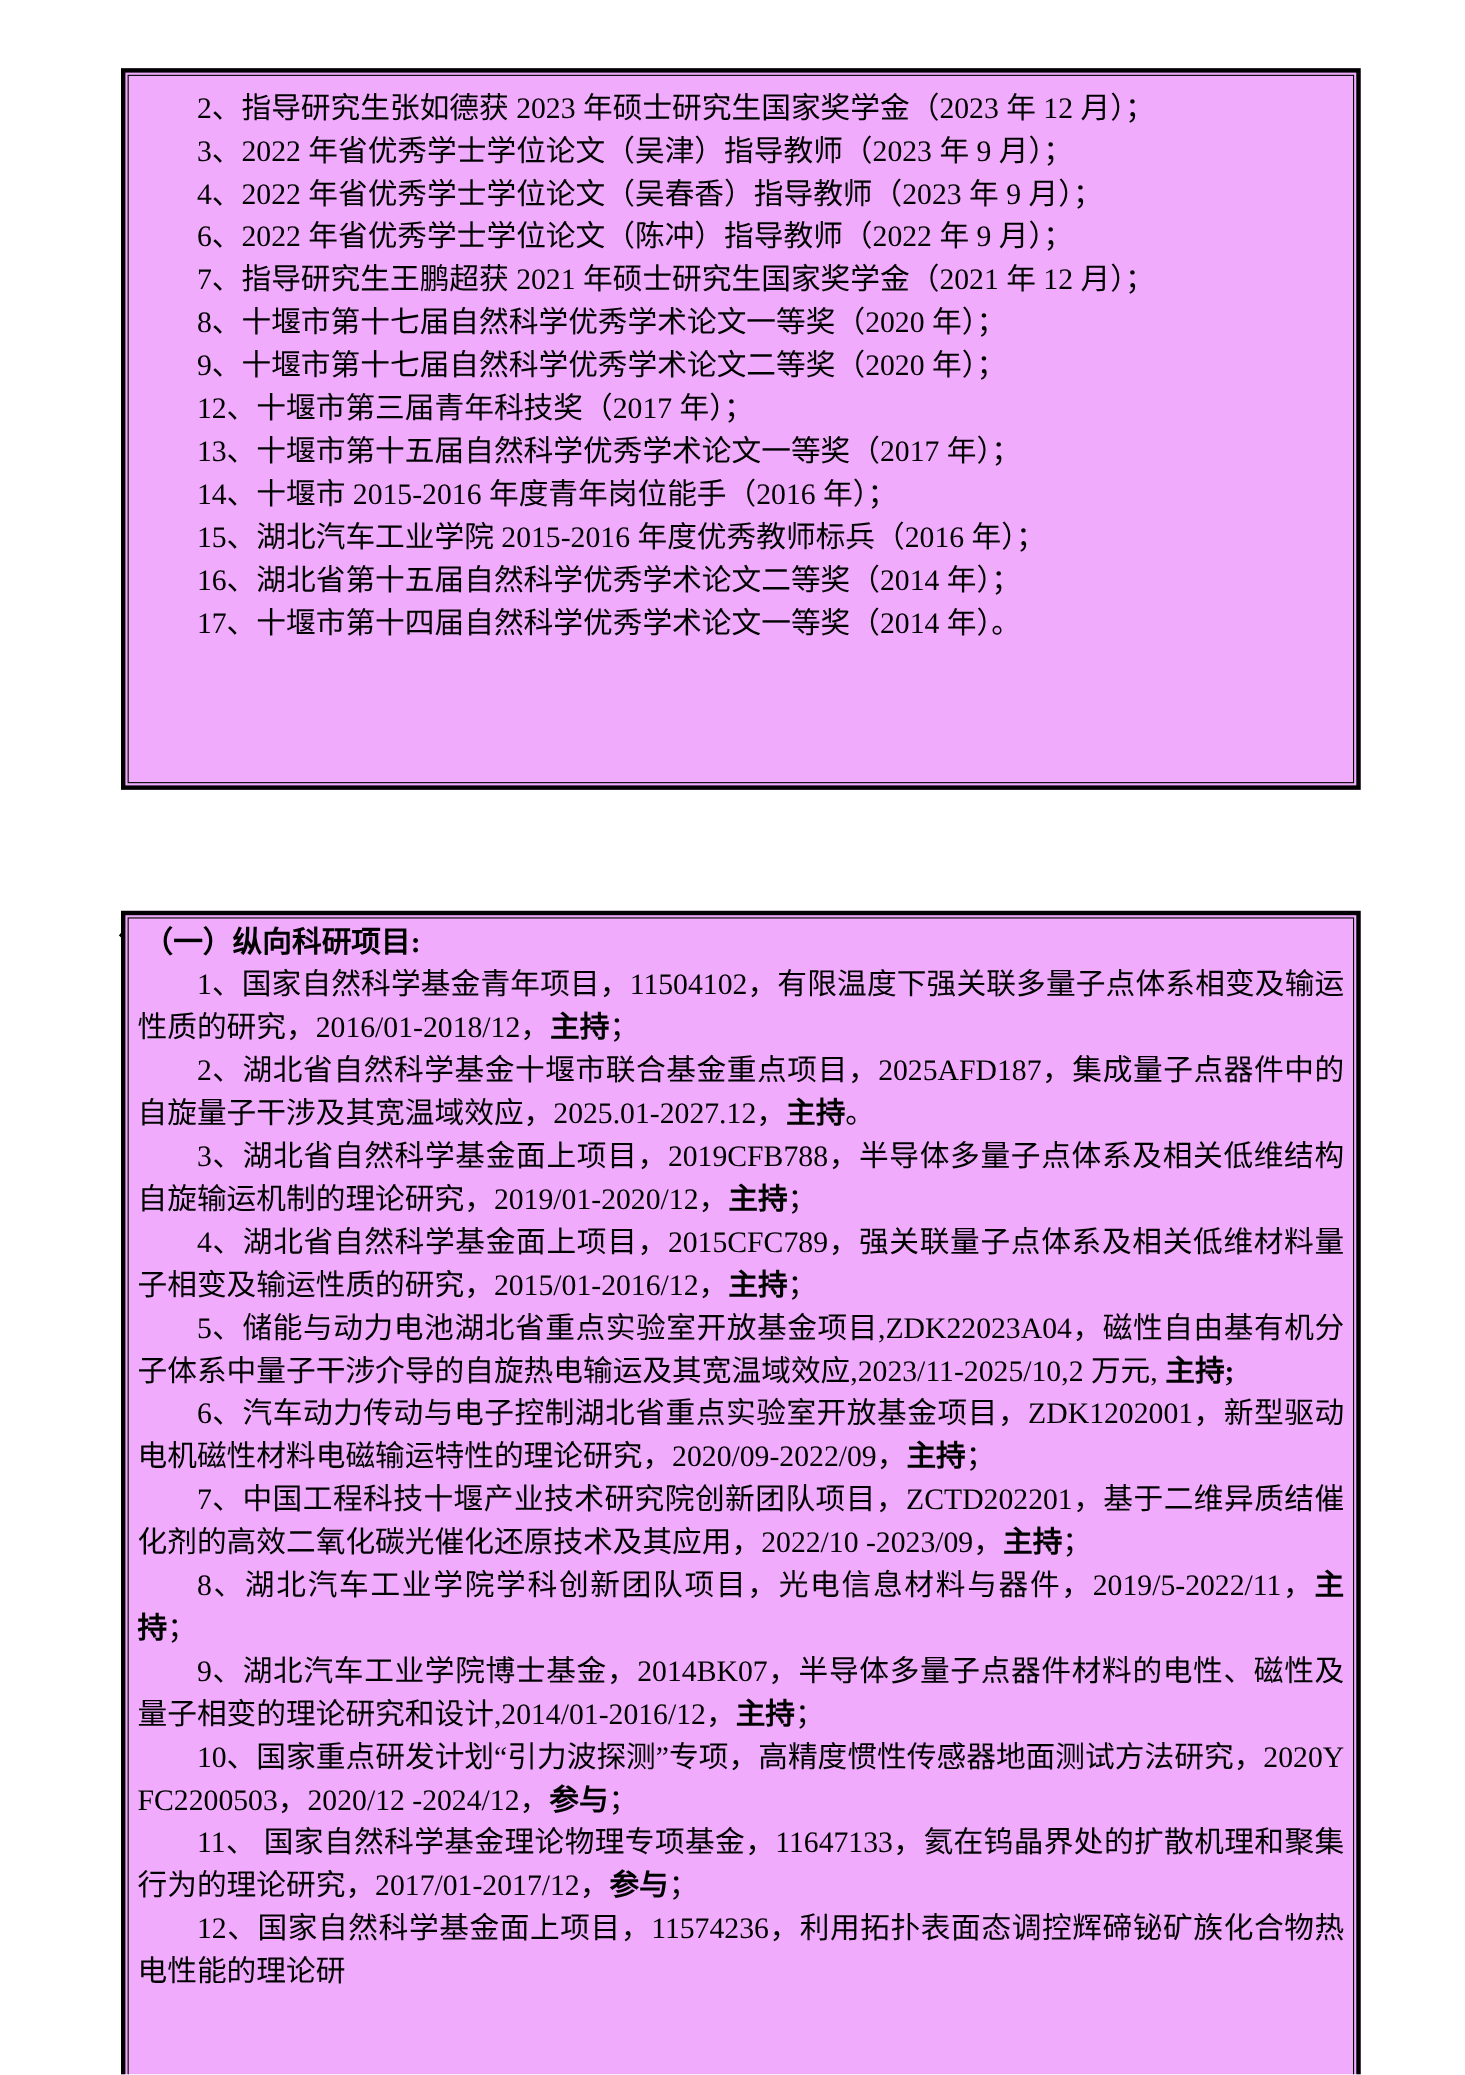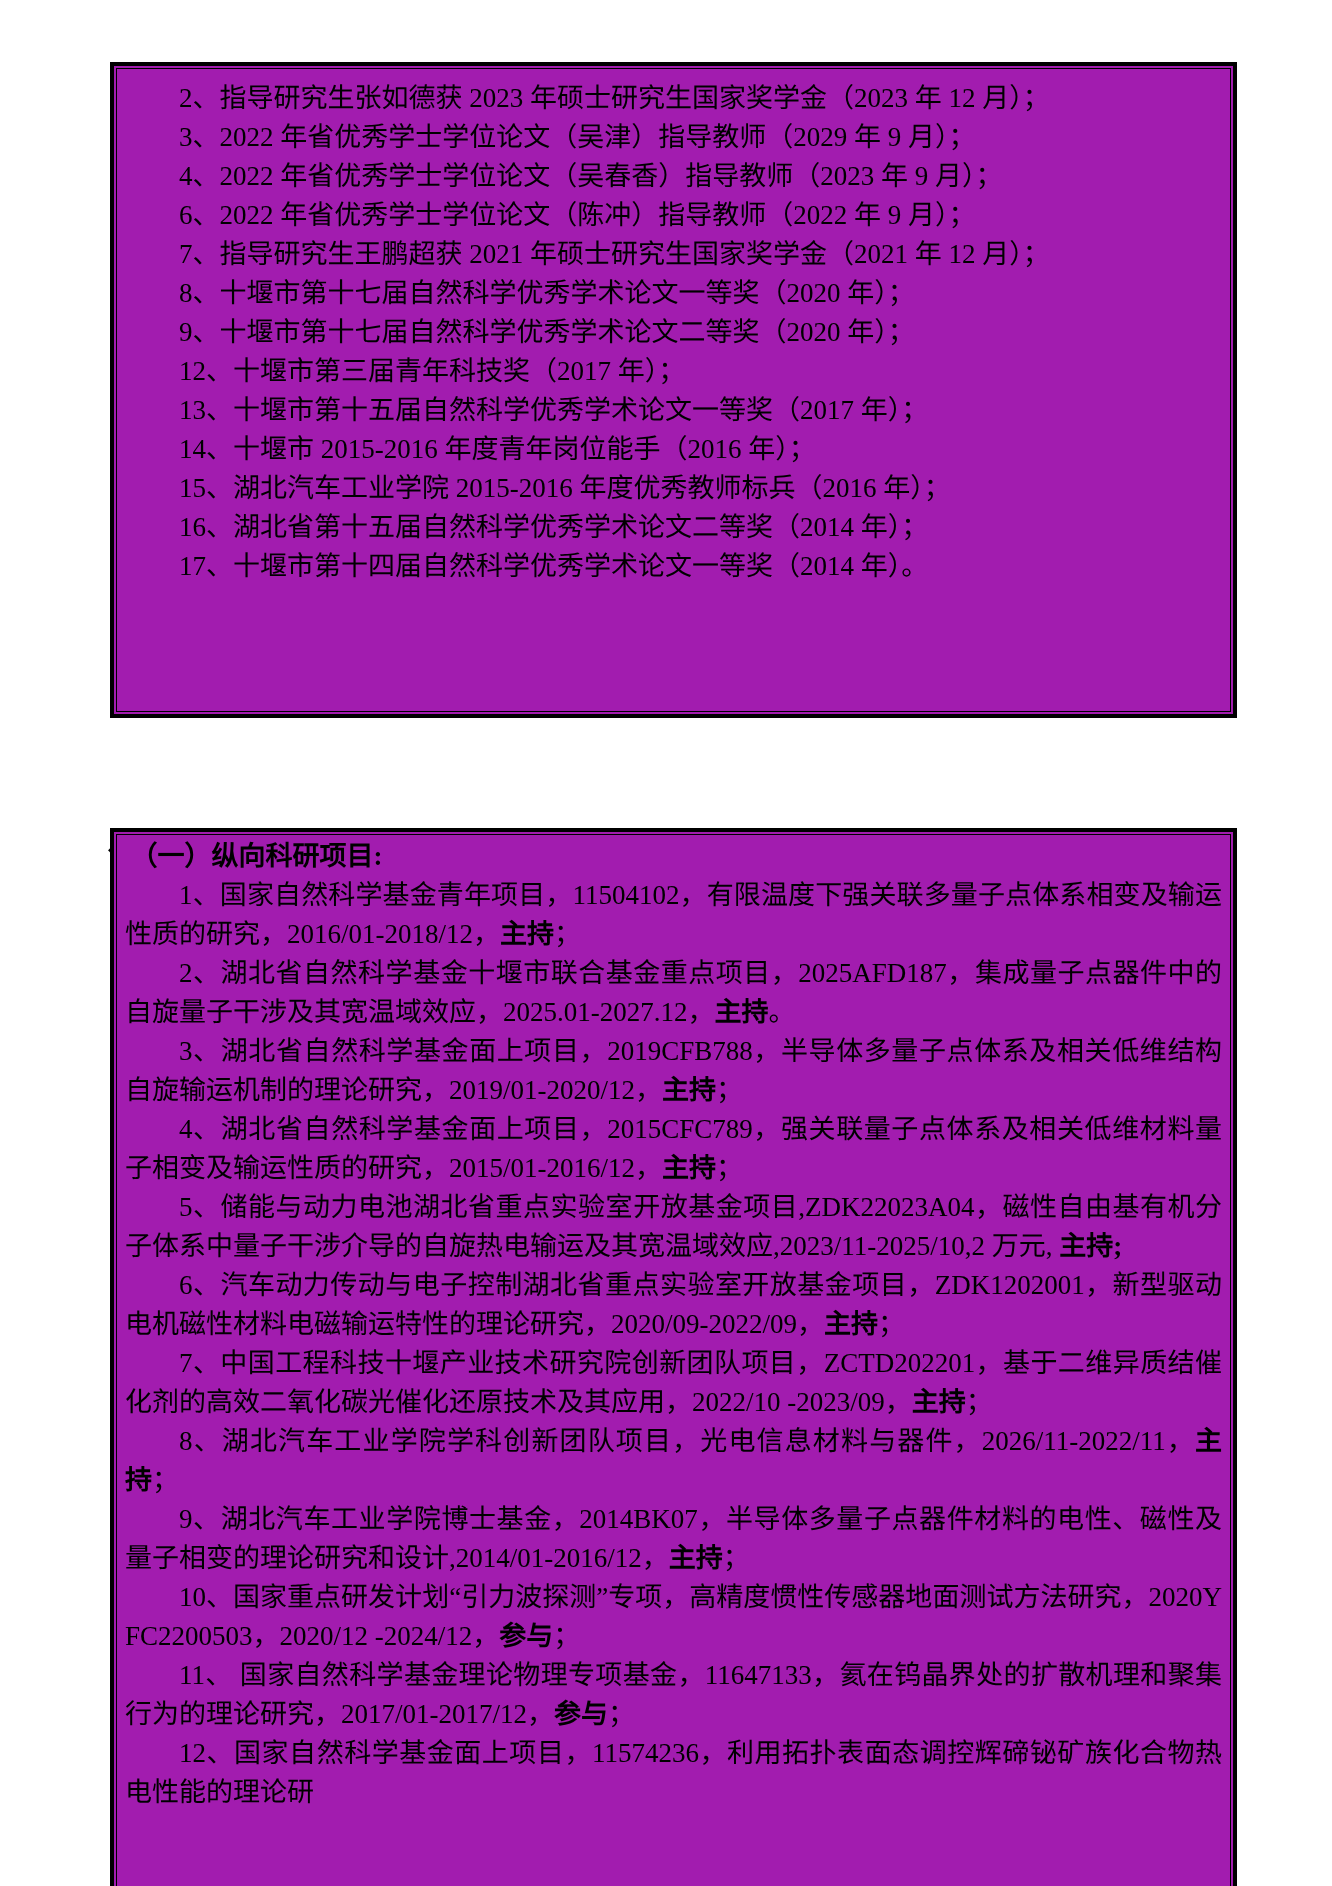--- a/index.html
+++ b/index.html
@@ -5,21 +5,21 @@
   html,body{margin:0;padding:0;background:#ffffff;}
   .page{
     position:relative;
     width:1332px;height:1886px;
     background:#ffffff;
     overflow:hidden;
     font-family:"Liberation Serif","DejaVu Serif",serif;
     color:#000;
   }
   
-  .dbox{position:absolute;border:4px solid #000;box-sizing:border-box;background:#a21caf;}
+  .dbox{position:absolute;border:4px solid #000;box-sizing:border-box;background:#f0abfc;}
   .dbox-inner{position:absolute;inset:2px;border:1px solid #000;overflow:hidden;}
   .awards-box{left:110px;top:62px;width:1127px;height:656px;}
   .awards-box .dbox-inner{padding:10px 8px 0 8px;}
   .projects-box{left:110px;top:828px;width:1127px;height:1113px;}
   .projects-box .dbox-inner{padding:2px 8px 0 8px;}
   .line{
     margin:0;
     font-size:27px;
     line-height:39px;
     text-indent:2em;
@@ -46,21 +46,21 @@
 </style>
 </head>
 <body>
 
 <div class="page">
 
   <div class="dbox awards-box">
     <div class="dbox-inner">
       <div>
           <p class="line">2、指导研究生张如德获 2023 年硕士研究生国家奖学金（2023 年 12 月）；</p>
-          <p class="line">3、2022 年省优秀学士学位论文（吴津）指导教师（2029 年 9 月）；</p>
+          <p class="line">3、2022 年省优秀学士学位论文（吴津）指导教师（2023 年 9 月）；</p>
           <p class="line">4、2022 年省优秀学士学位论文（吴春香）指导教师（2023 年 9 月）；</p>
           <p class="line">6、2022 年省优秀学士学位论文（陈冲）指导教师（2022 年 9 月）；</p>
           <p class="line">7、指导研究生王鹏超获 2021 年硕士研究生国家奖学金（2021 年 12 月）；</p>
           <p class="line">8、十堰市第十七届自然科学优秀学术论文一等奖（2020 年）；</p>
           <p class="line">9、十堰市第十七届自然科学优秀学术论文二等奖（2020 年）；</p>
           <p class="line">12、十堰市第三届青年科技奖（2017 年）；</p>
           <p class="line">13、十堰市第十五届自然科学优秀学术论文一等奖（2017 年）；</p>
           <p class="line">14、十堰市 2015-2016 年度青年岗位能手（2016 年）；</p>
           <p class="line">15、湖北汽车工业学院 2015-2016 年度优秀教师标兵（2016 年）；</p>
           <p class="line">16、湖北省第十五届自然科学优秀学术论文二等奖（2014 年）；</p>
@@ -75,21 +75,21 @@
     <div class="dbox-inner">
       <p class="subheading">（一）纵向科研项目:</p>
       <div>
           <p class="line"><span>1、国家自然科学基金青年项目，11504102，有限温度下强关联多量子点体系相变及输运性质的研究，2016/01-2018/12，</span><span class="bold">主持</span><span>；</span></p>
           <p class="line"><span>2、湖北省自然科学基金十堰市联合基金重点项目，2025AFD187，集成量子点器件中的自旋量子干涉及其宽温域效应，2025.01-2027.12，</span><span class="bold">主持</span><span>。</span></p>
           <p class="line"><span>3、湖北省自然科学基金面上项目，2019CFB788，半导体多量子点体系及相关低维结构自旋输运机制的理论研究，2019/01-2020/12，</span><span class="bold">主持</span><span>；</span></p>
           <p class="line"><span>4、湖北省自然科学基金面上项目，2015CFC789，强关联量子点体系及相关低维材料量子相变及输运性质的研究，2015/01-2016/12，</span><span class="bold">主持</span><span>；</span></p>
           <p class="line"><span>5、储能与动力电池湖北省重点实验室开放基金项目,ZDK22023A04，磁性自由基有机分子体系中量子干涉介导的自旋热电输运及其宽温域效应,2023/11-2025/10,2 万元, </span><span class="bold">主持;</span></p>
           <p class="line"><span>6、汽车动力传动与电子控制湖北省重点实验室开放基金项目，ZDK1202001，新型驱动电机磁性材料电磁输运特性的理论研究，2020/09-2022/09，</span><span class="bold">主持</span><span>；</span></p>
           <p class="line"><span>7、中国工程科技十堰产业技术研究院创新团队项目，ZCTD202201，基于二维异质结催化剂的高效二氧化碳光催化还原技术及其应用，2022/10 -2023/09，</span><span class="bold">主持</span><span>；</span></p>
-          <p class="line"><span>8、湖北汽车工业学院学科创新团队项目，光电信息材料与器件，2026/11-2022/11，</span><span class="bold">主持</span><span>；</span></p>
+          <p class="line"><span>8、湖北汽车工业学院学科创新团队项目，光电信息材料与器件，2019/5-2022/11，</span><span class="bold">主持</span><span>；</span></p>
           <p class="line"><span>9、湖北汽车工业学院博士基金，2014BK07，半导体多量子点器件材料的电性、磁性及量子相变的理论研究和设计,2014/01-2016/12，</span><span class="bold">主持</span><span>；</span></p>
           <p class="line"><span>10、国家重点研发计划“引力波探测”专项，高精度惯性传感器地面测试方法研究，2020YFC2200503，2020/12 -2024/12，</span><span class="bold">参与</span><span>；</span></p>
           <p class="line"><span>11、 国家自然科学基金理论物理专项基金，11647133，氦在钨晶界处的扩散机理和聚集行为的理论研究，2017/01-2017/12，</span><span class="bold">参与</span><span>；</span></p>
           <p class="line"><span>12、国家自然科学基金面上项目，11574236，利用拓扑表面态调控辉碲铋矿族化合物热电性能的理论研</span></p>
         </div>
     </div>
   </div>
 
 </div>
 

